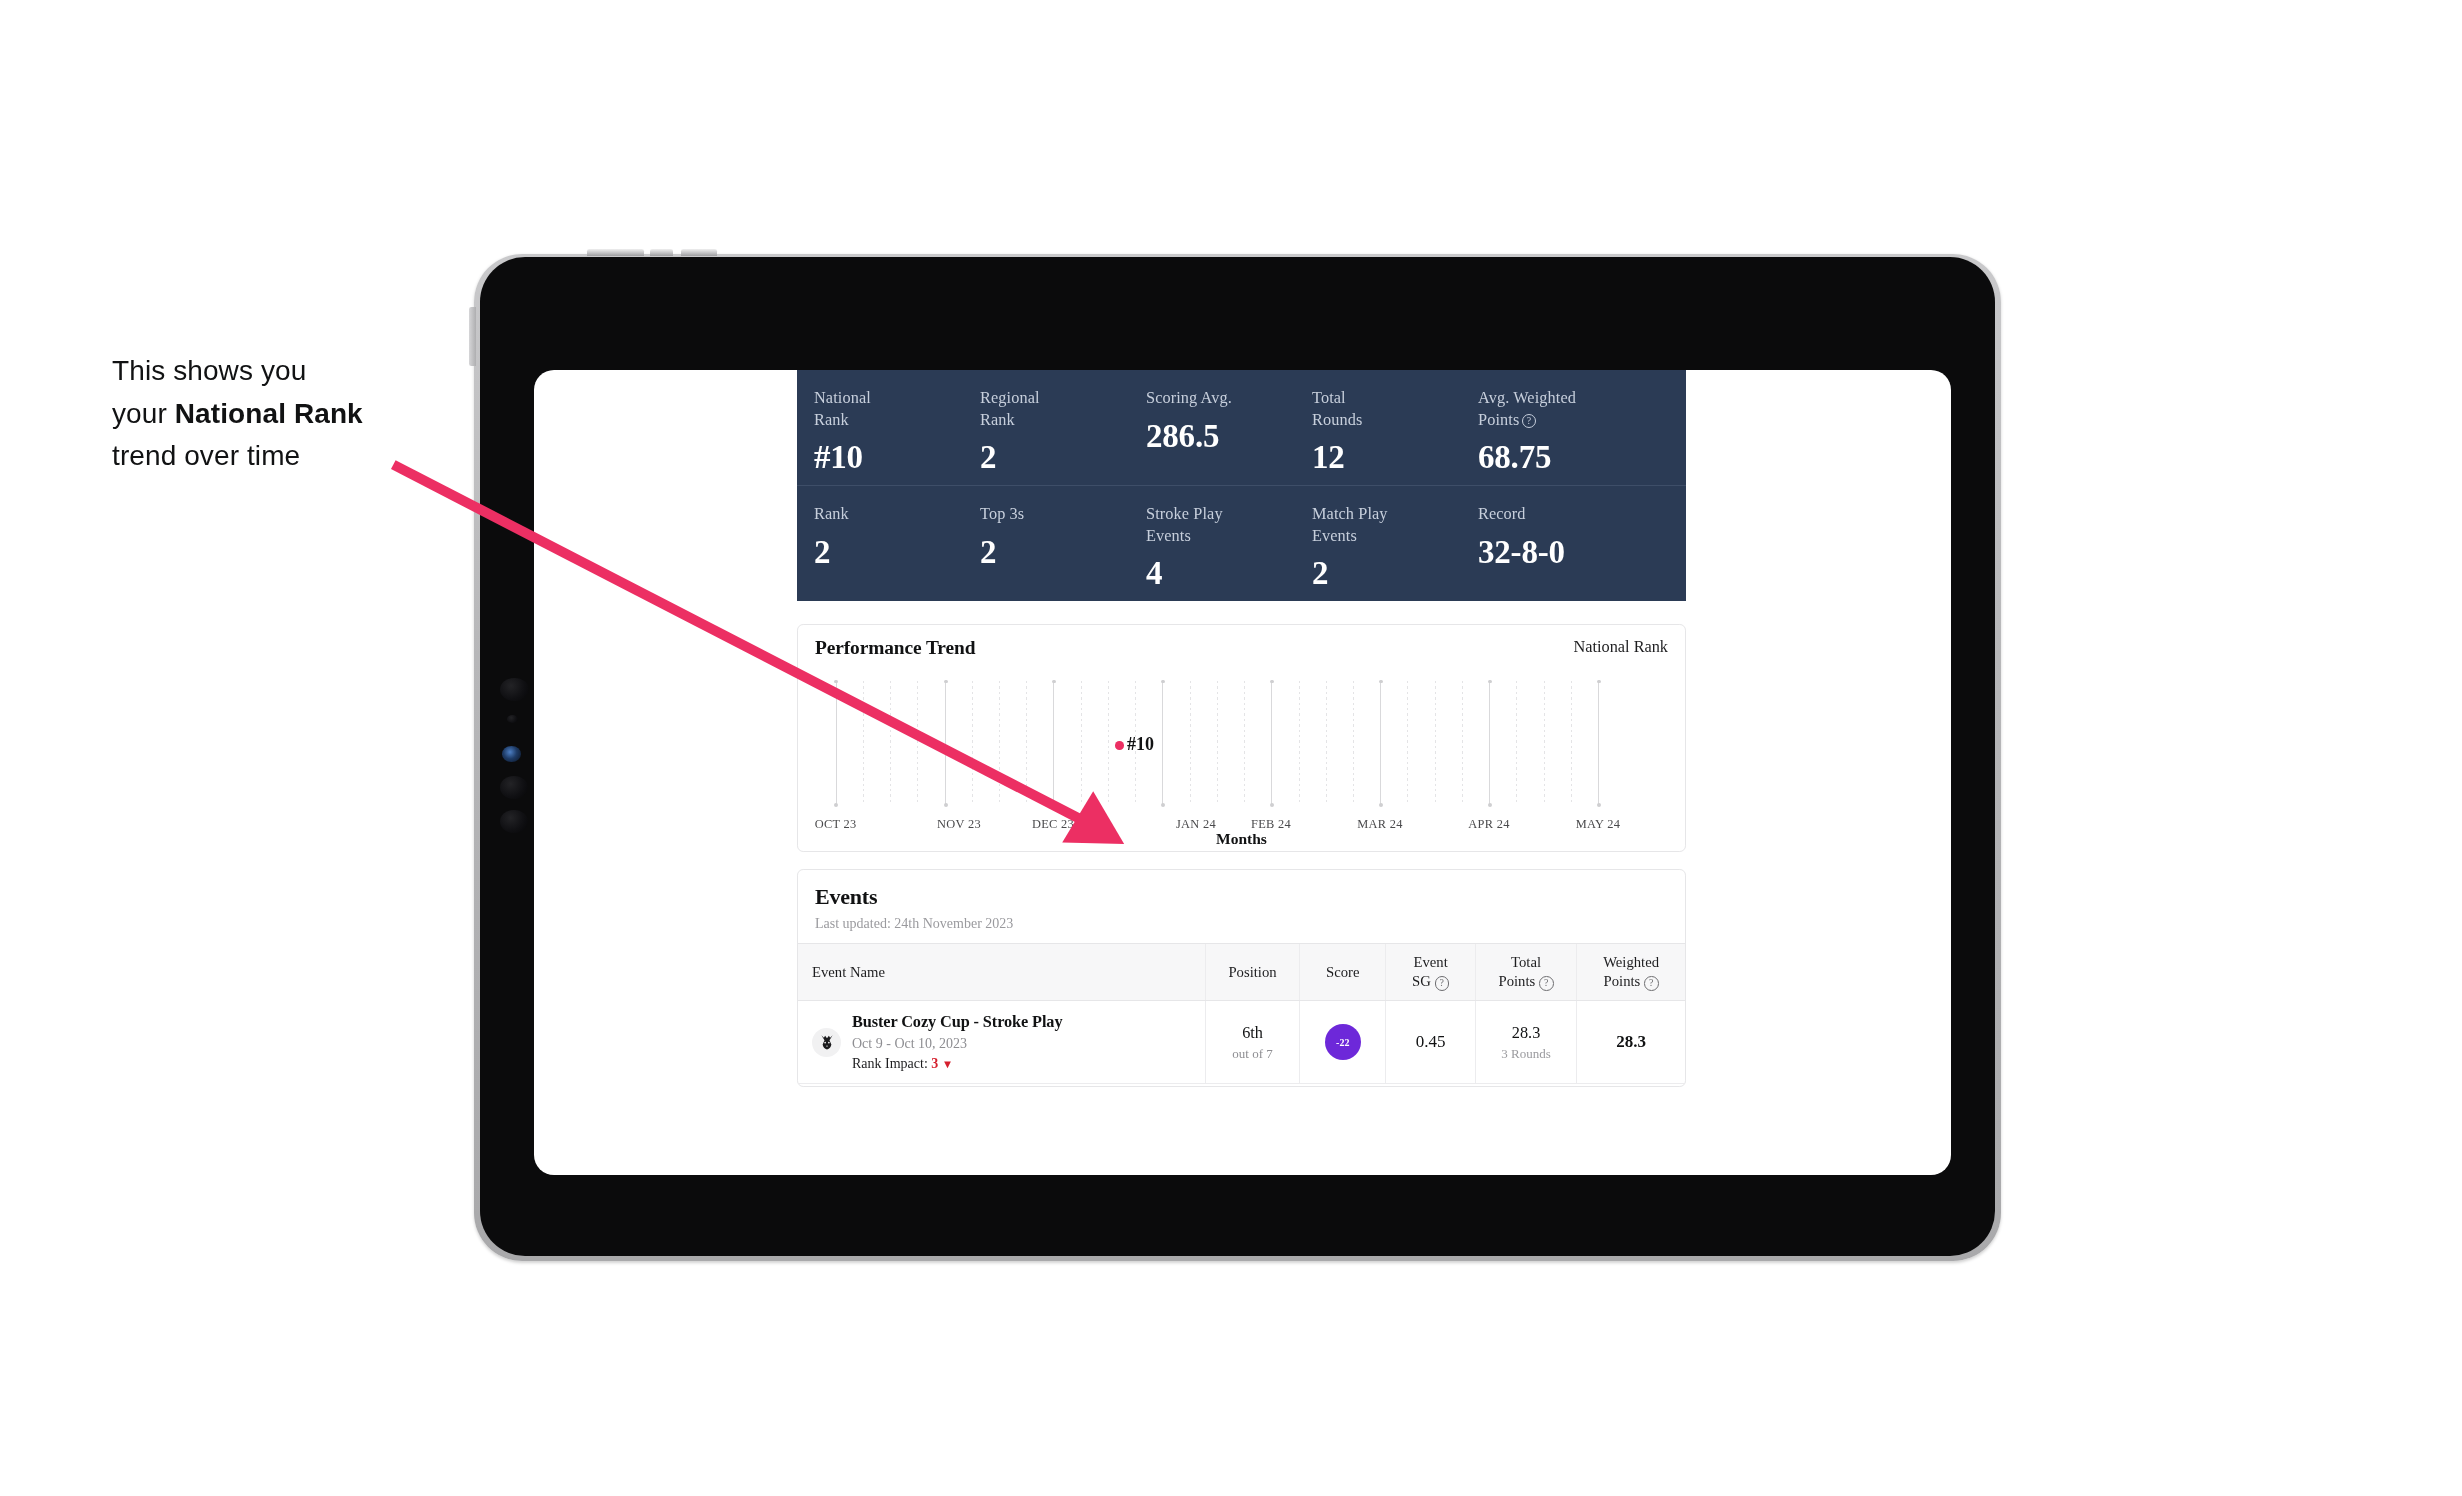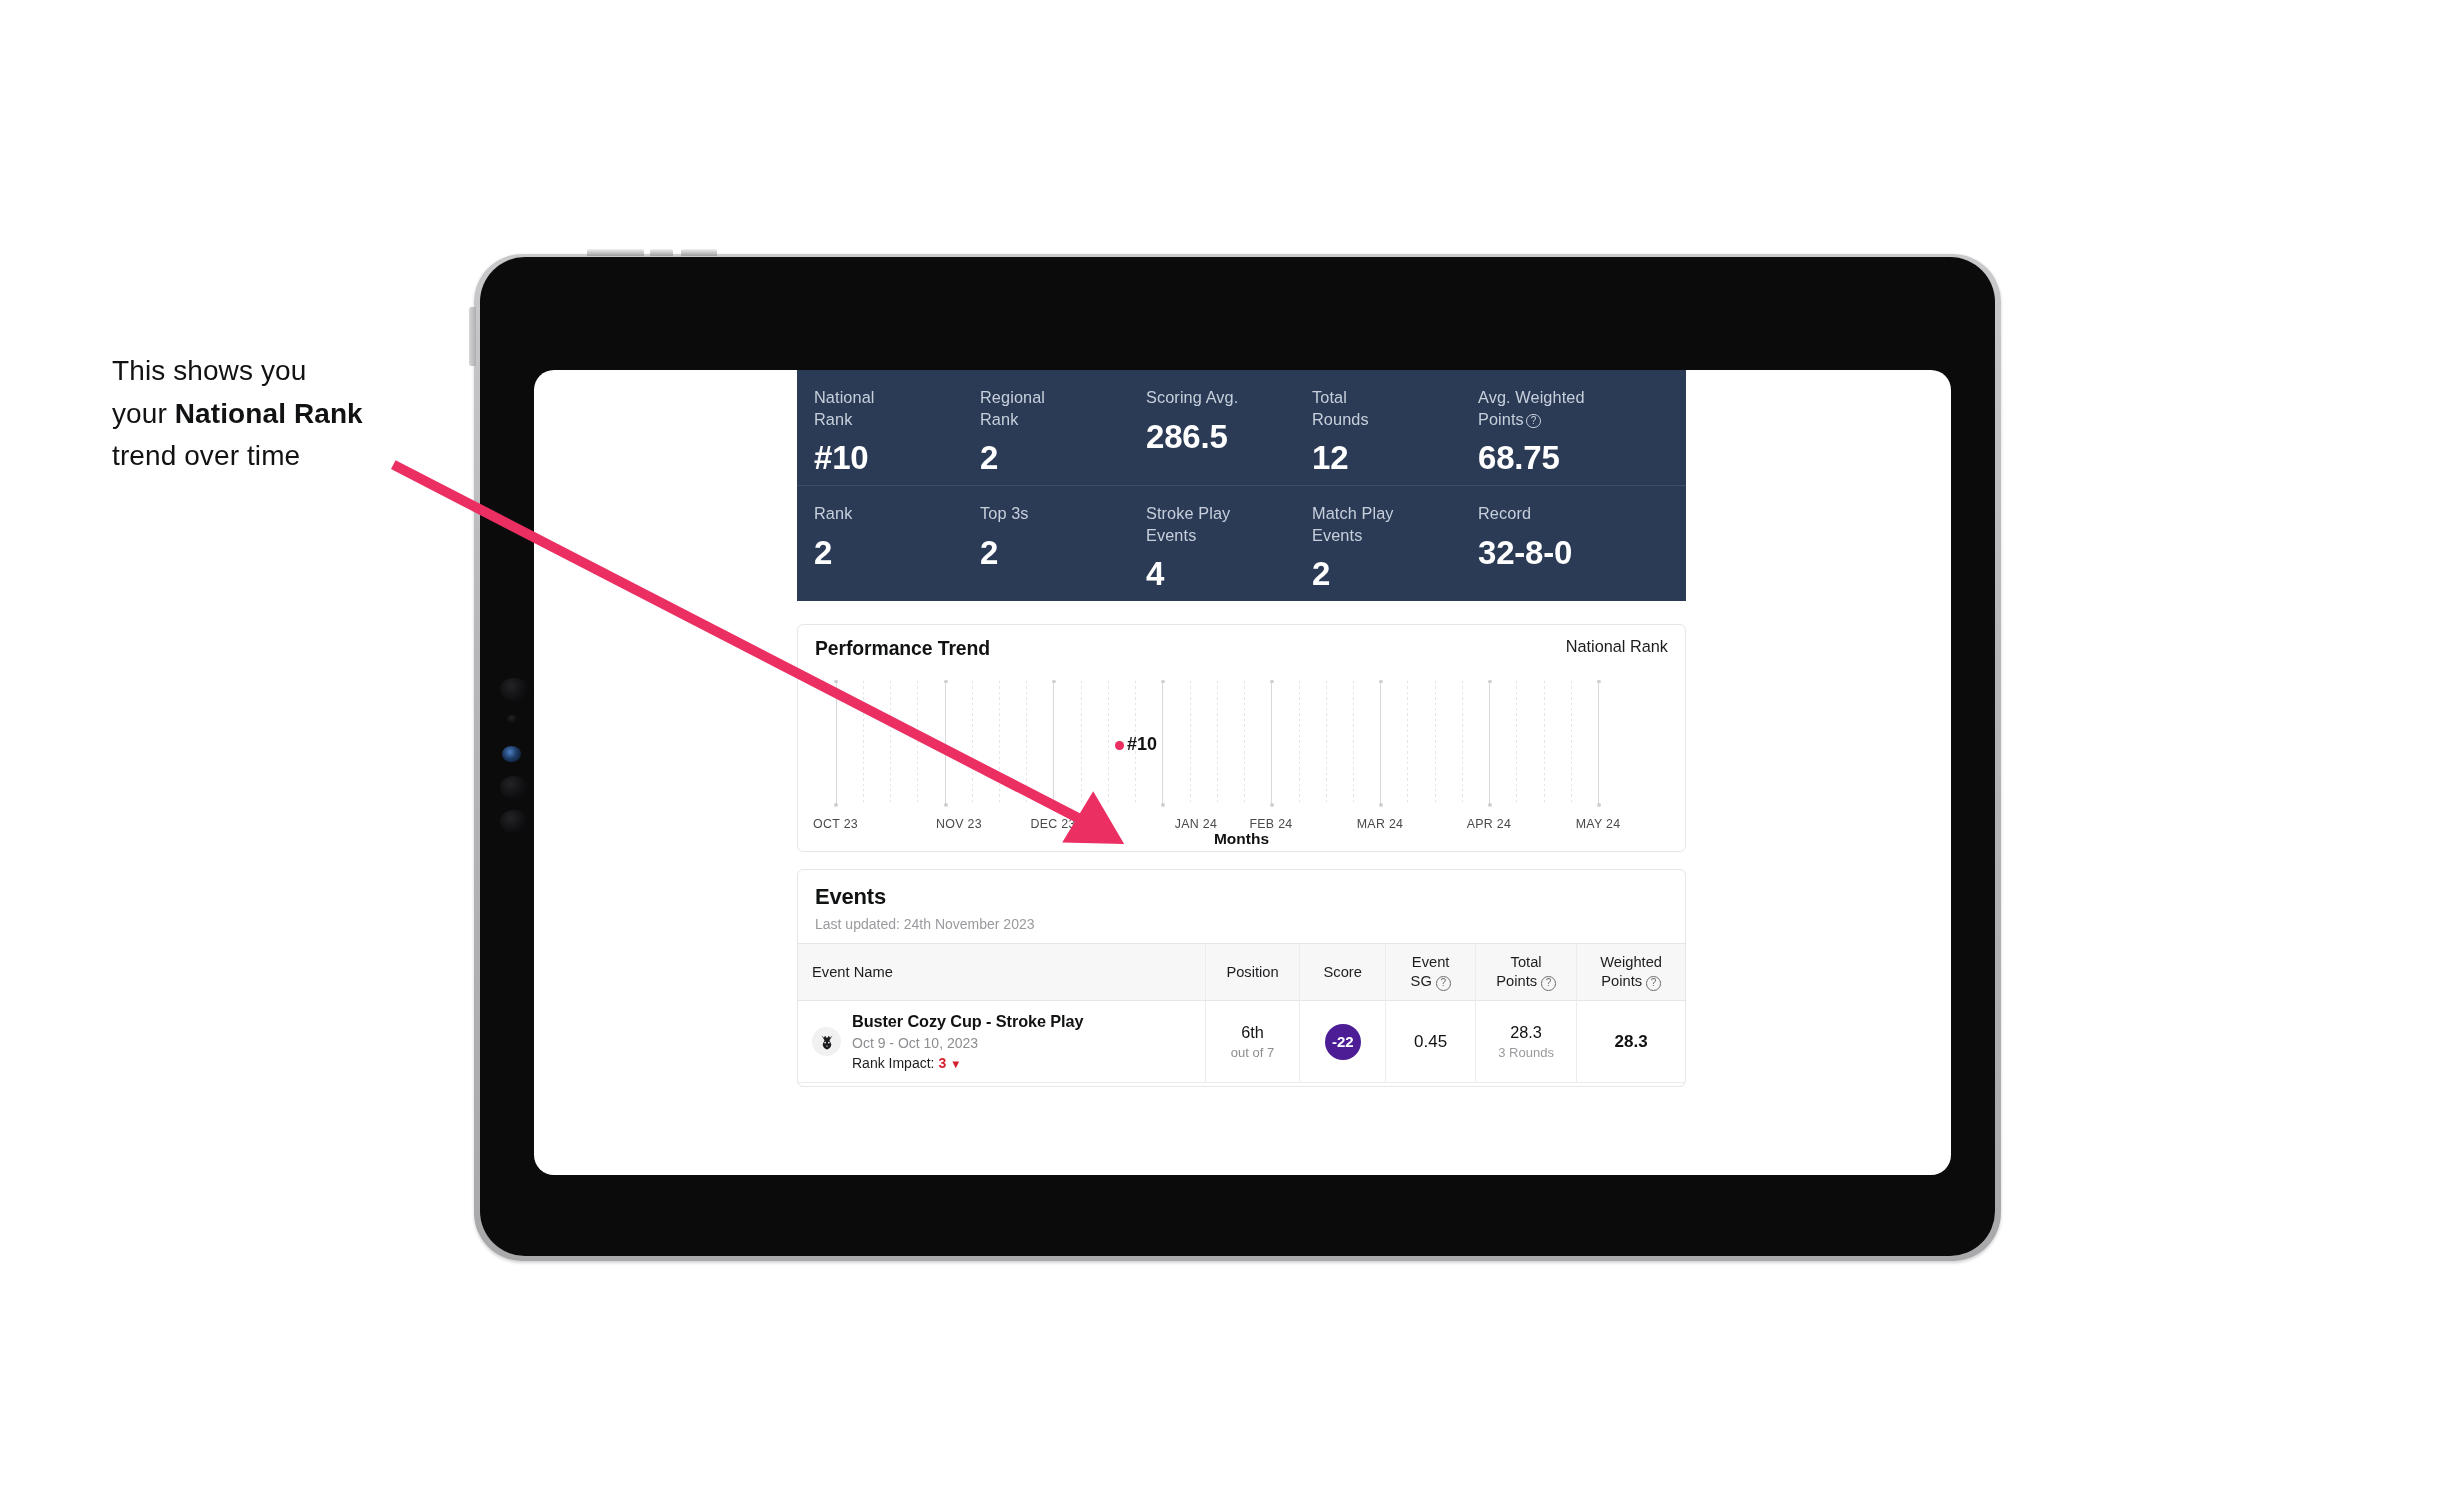--- a/index.html
+++ b/index.html
@@ -85,20 +85,21 @@
     overflow: hidden;
     z-index: 10;
   }
 
   
   #app {
     position: absolute;
     left: 263px; top: 0px;
     width: 889px;
     height: 769px;
+    font-family: Liberation Serif, serif;
   }
 
   
   #stats-panel {
     position: absolute;
     left: 0; top: 0;
     width: 889px; height: 231px;
     background: #2b3b55;
   }
   .stats-row {
@@ -312,23 +313,23 @@
   .evt-rank .caret { color: #d5202e; font-size: 11.6px; }
 
   .pos-main { font-size: 16.3px; color: #111213; }
   .pos-sub { font-size: 13px; color: #8e8e92; margin-top: 3.1px; }
 
   .score-badge {
     display: inline-flex;
     align-items: center; justify-content: center;
     width: 36px; height: 36px;
     border-radius: 50%;
-    background: #4c1d95;
+    background: #6d28d9;
     color: #fff;
-    font-size: 15px;
+    font-size: 10px;
     font-weight: 700;
   }
   .tp-main { font-size: 16.3px; color: #111213; }
   .tp-sub { font-size: 13px; color: #9a9a9e; margin-top: 3.1px; }
   .wp { font-size: 17px; font-weight: 700; color: #111213; }
 </style>
 </head>
 <body>
 
 <div id="stage">

